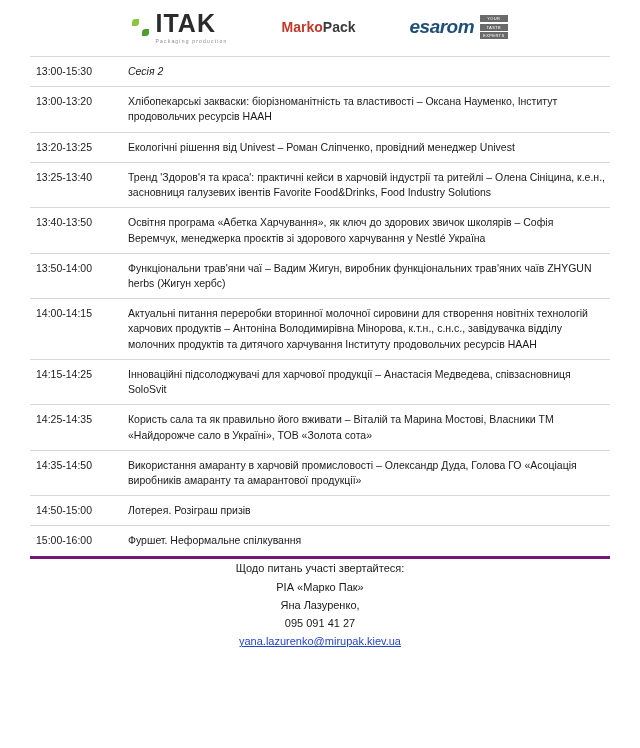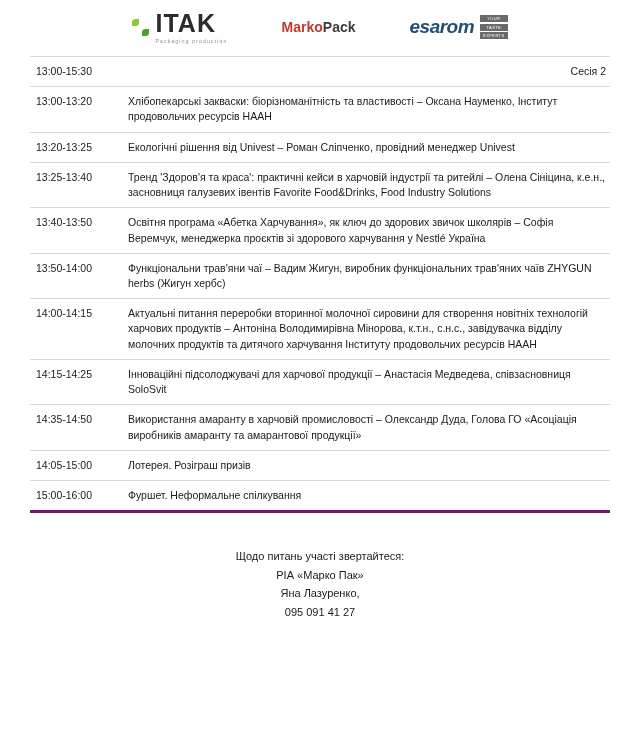--- a/index.html
+++ b/index.html
@@ -125,27 +125,26 @@
   .schedule td.time {
     width: 78px;
     white-space: nowrap;
     color: #1a1a1a;
   }
   .schedule td.desc {
     color: #1a1a1a;
     padding-left: 10px;
   }
   .schedule tr.session td.desc {
+    font-style: italic;
     font-weight: 400;
-    text-align: right;
   }
 
   
   .contacts {
-    margin-top: 34px;
     text-align: center;
     font-size: 11px;
     line-height: 1.65;
     color: #1a1a1a;
   }
   .contacts .lead {
     margin-bottom: 1px;
   }
   .contacts a {
     color: #2244cc;
@@ -212,34 +211,39 @@
         </tr>
         <tr>
           <td class="time">14:00-14:15</td>
           <td class="desc">Актуальні питання переробки вторинної молочної сировини для створення новітніх технологій харчових продуктів – Антоніна Володимирівна Мінорова, к.т.н., с.н.с., завідувачка відділу молочних продуктів та дитячого харчування Інституту продовольчих ресурсів  НААН</td>
         </tr>
         <tr>
           <td class="time">14:15-14:25</td>
           <td class="desc">Інноваційні підсолоджувачі для харчової продукції – Анастасія Медведева, співзасновниця SoloSvit</td>
         </tr>
         <tr>
+          <td class="time">14:25-14:35</td>
+          <td class="desc">Користь сала та як правильно його вживати – Віталій та Марина Мостові, Власники ТМ «Найдорожче сало в Україні», ТОВ «Золота сота»</td>
+        </tr>
+        <tr>
           <td class="time">14:35-14:50</td>
           <td class="desc">Використання амаранту в харчовій промисловості – Олександр Дуда, Голова ГО «Асоціація виробників амаранту та амарантової продукції»</td>
         </tr>
         <tr>
-          <td class="time">14:05-15:00</td>
+          <td class="time">14:50-15:00</td>
           <td class="desc">Лотерея. Розіграш призів</td>
         </tr>
         <tr>
           <td class="time">15:00-16:00</td>
           <td class="desc">Фуршет. Неформальне спілкування</td>
         </tr>
       </tbody>
   </table>
 
   <div class="contacts">
     <div class="lead">Щодо питань участі звертайтеся:</div>
     <div>РІА «Марко Пак»</div>
     <div>Яна Лазуренко,</div>
     <div>095 091 41 27</div>
+    <div><a href="#">yana.lazurenko@mirupak.kiev.ua</a></div>
   </div>
 
 </div>
 
 </body></html>

